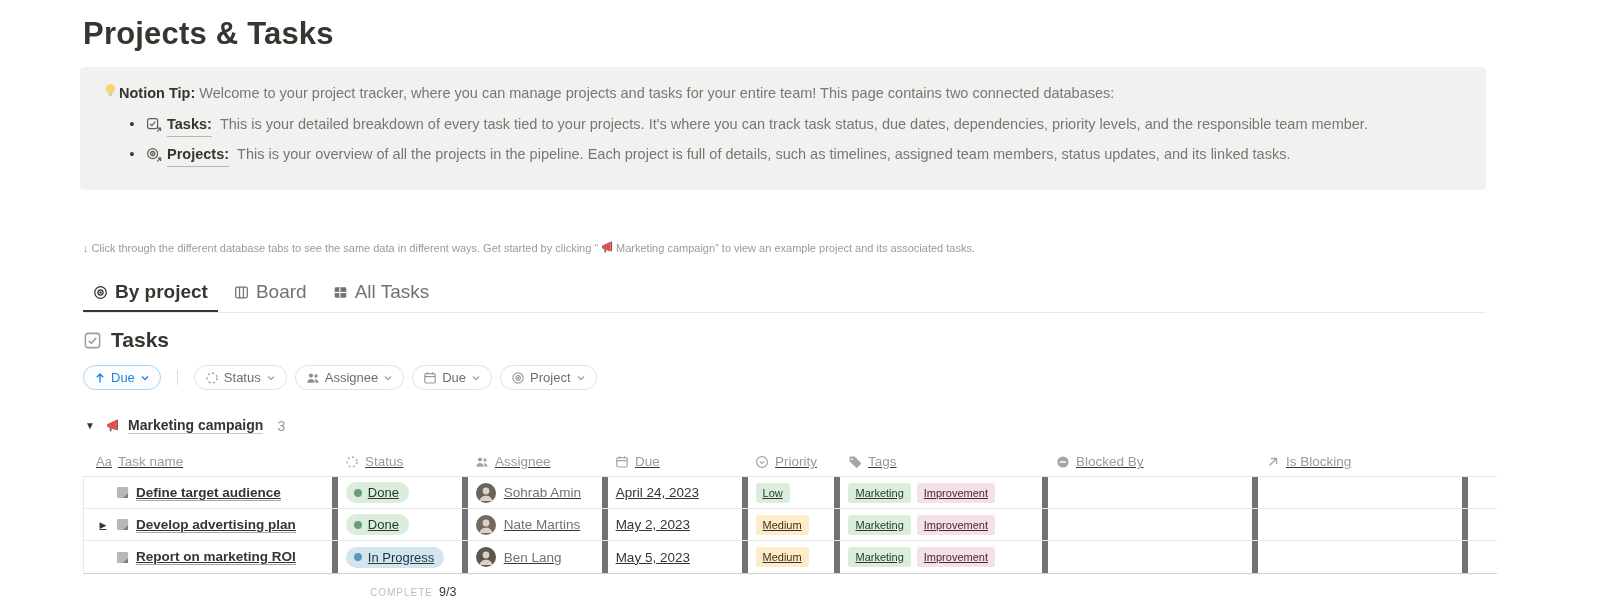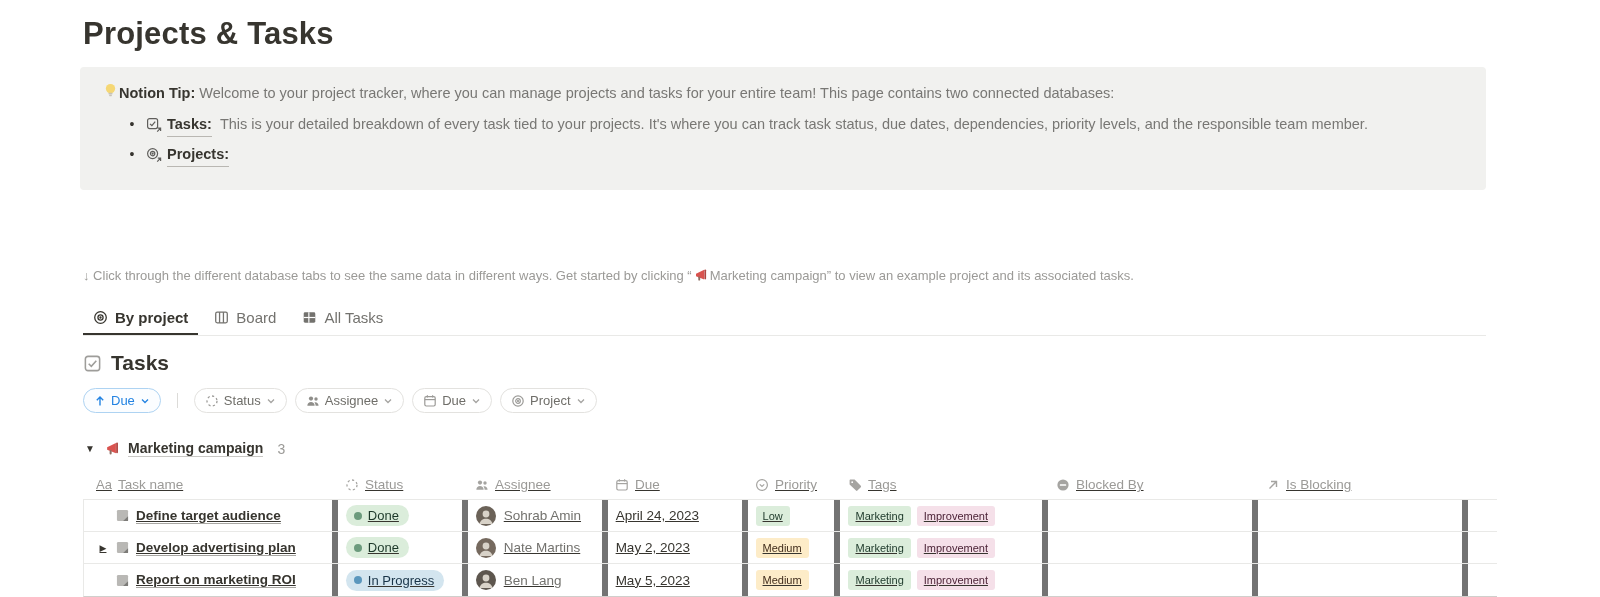--- a/index.html
+++ b/index.html
@@ -16,26 +16,26 @@
   .callout-line { display:flex; align-items:flex-start; }
   .callout-line .bold, .bullet .link-label { color:#37352f; font-weight:700; }
   .callout ul { list-style:none; margin-top:9px; }
   .bullet { display:flex; align-items:flex-start; gap:8px; margin:6px 0 6px 24px; line-height:23px; }
   .bullet .dot { color:#37352f; font-size:14px; width:12px; text-align:center; }
   .bullet .link { display:inline-flex; align-items:center; gap:5px; cursor:pointer; }
   .bullet .link-label { border-bottom:1px solid #b9b7b2; }
   .icon { display:inline-flex; align-items:center; justify-content:center; flex:0 0 auto; }
 
   
-  .instruction { margin-top:75px; font-size:13px; color:#9b9a97; line-height:22px; width:1403px; }
+  .instruction { margin-top:47px; font-size:11px; color:#9b9a97; line-height:22px; width:1403px; }
   .instruction .mega { vertical-align:-2px; margin:0 2px; }
 
   
   .tabbar { margin-top:17px; width:1403px; border-bottom:1px solid #e9e9e7; display:flex; gap:6px; }
-  .tab { display:flex; align-items:center; gap:7px; font-size:15px; color:#73726e;
+  .tab { display:flex; align-items:center; gap:7px; font-size:19px; color:#73726e;
     padding:5px 10px 9px 10px; cursor:pointer; }
   .tab.active { color:#37352f; font-weight:700; box-shadow: inset 0 -2px 0 #37352f; }
 
   
   .section-head { margin-top:15px; display:flex; align-items:center; gap:9px; }
   .section-head .stitle { font-size:21px; font-weight:700; }
 
   
   .filters { margin-top:13px; display:flex; align-items:center; gap:8px; }
   .pill { display:inline-flex; align-items:center; gap:5px; height:25px; padding:0 10px;
@@ -130,20 +130,21 @@
           <span class="icon">
             <svg width="16" height="16" viewBox="0 0 16 16" fill="none" stroke="#5f5e5b" stroke-width="1.2">
                 <circle cx="6.6" cy="6.6" r="5"></circle>
                 <circle cx="6.6" cy="6.6" r="2.2"></circle>
                 <circle cx="6.6" cy="6.6" r="0.5" fill="#5f5e5b"></circle>
                 <path d="M11.2 14.6 L14.6 11.2 M14.6 14 V11.2 H11.8"></path>
               </svg>
           </span>
           <span class="link-label">Projects:</span>
         </span>
+        <span> This is your overview of all the projects in the pipeline. Each project is full of details, such as timelines, assigned team members, status updates, and its linked tasks.</span>
       </li>
     </ul>
   </div>
 
   <p class="instruction"><span>↓ Click through the different database tabs to see the same data in different ways. Get started by clicking “</span><span class="icon mega" style="display:inline-flex">
         <svg width="14" height="14" viewBox="0 0 14 14">
           <path d="M2 5.8l8.2-4v9.6l-8.2-3.2v-2.4z" fill="#d9534f"></path>
           <rect x="10.4" y="1.4" width="1.7" height="10" rx="0.8" fill="#b04541"></rect>
           <rect x="4.3" y="8.4" width="1.9" height="4.2" rx="0.9" fill="#8d6e63"></rect>
         </svg>

